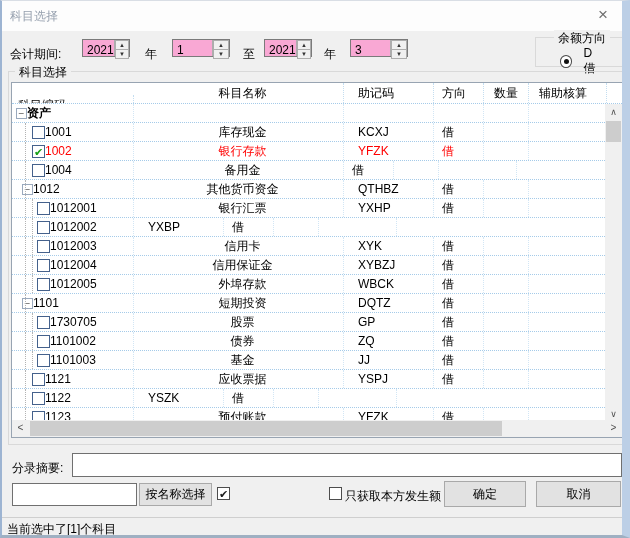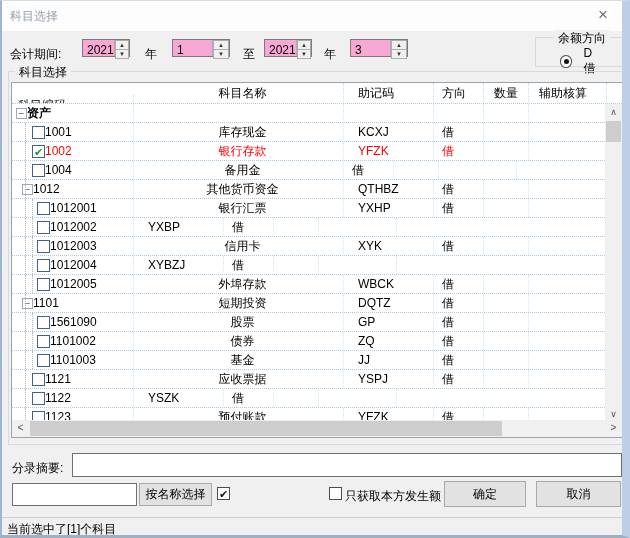--- a/index.html
+++ b/index.html
@@ -244,20 +244,21 @@
             <div class="cell c4 p-qty"></div>
             <div class="cell c5 p-aux"></div>
           </div>
           <div class="trow">
             <div class="cell c0 codecell">
               <span class="guide" style="left: 13px;"></span>
               <span class="guide" style="left: 20px;"></span>
               <span class="treecb" style="margin-left: 25px;"></span>
               <span class="codetxt">1012004</span>
             </div>
+            <div class="cell c1 p-name">信用保证金</div>
             <div class="cell c2 p-mnem">XYBZJ</div>
             <div class="cell c3 p-dir">借</div>
             <div class="cell c4 p-qty"></div>
             <div class="cell c5 p-aux"></div>
           </div>
           <div class="trow">
             <div class="cell c0 codecell">
               <span class="guide" style="left: 13px;"></span>
               <span class="guide" style="left: 20px;"></span>
               <span class="treecb" style="margin-left: 25px;"></span>
@@ -279,21 +280,21 @@
             <div class="cell c2 p-mnem">DQTZ</div>
             <div class="cell c3 p-dir">借</div>
             <div class="cell c4 p-qty"></div>
             <div class="cell c5 p-aux"></div>
           </div>
           <div class="trow">
             <div class="cell c0 codecell">
               <span class="guide" style="left: 13px;"></span>
               <span class="guide" style="left: 20px;"></span>
               <span class="treecb" style="margin-left: 25px;"></span>
-              <span class="codetxt">1561090</span>
+              <span class="codetxt">1730705</span>
             </div>
             <div class="cell c1 p-name">股票</div>
             <div class="cell c2 p-mnem">GP</div>
             <div class="cell c3 p-dir">借</div>
             <div class="cell c4 p-qty"></div>
             <div class="cell c5 p-aux"></div>
           </div>
           <div class="trow">
             <div class="cell c0 codecell">
               <span class="guide" style="left: 13px;"></span>

